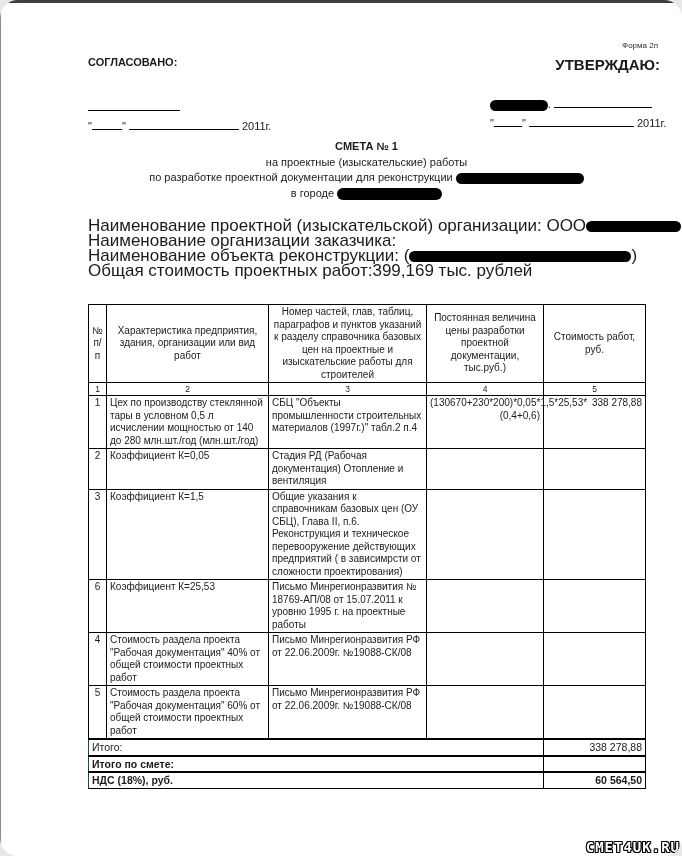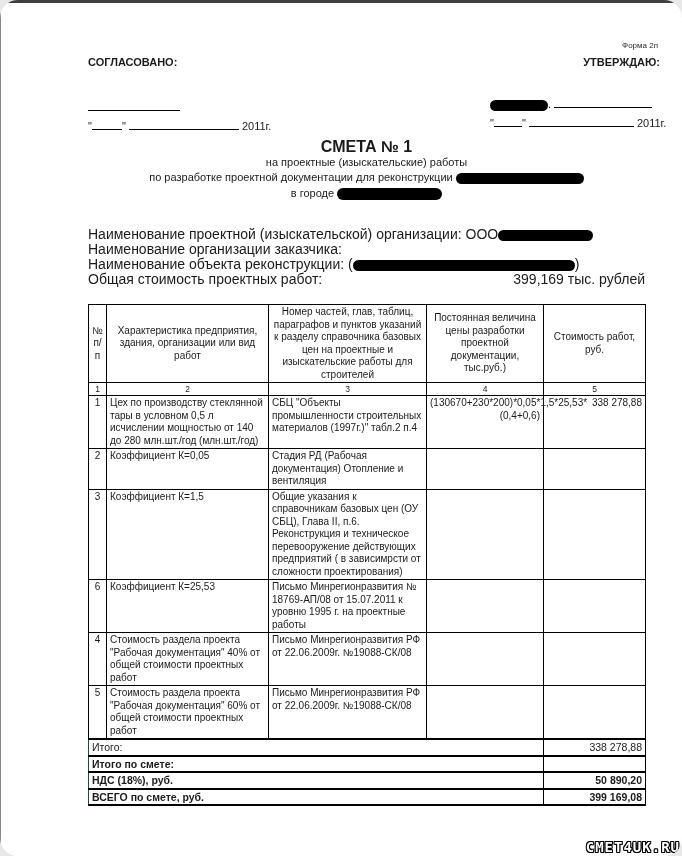--- a/index.html
+++ b/index.html
@@ -10,35 +10,35 @@
     font-family:"Liberation Sans","DejaVu Sans",sans-serif;
     color:#1b1b1b;
     overflow:hidden;
     border-radius:18px;
   }
   .edge-top{position:absolute;top:0;left:0;width:100%;height:3px;background:#3f3f3f;}
   .edge-left{position:absolute;top:0;left:0;width:1px;height:100%;background:#8a8a8a;}
 
   .form-label{position:absolute;top:41px;right:24px;font-size:8px;color:#2a2a2a;}
   .agreed{position:absolute;top:56px;left:88px;font-size:11px;font-weight:bold;}
-  .approved{position:absolute;top:56px;right:22px;font-size:11px;font-weight:bold;text-align:center;}
+  .approved{position:absolute;top:56px;right:22px;font-size:15px;font-weight:bold;text-align:center;}
 
   .blank{display:inline-block;border-bottom:1px solid #000;height:11px;vertical-align:baseline;}
   .blob{display:inline-block;background:#000;border-radius:6px;vertical-align:middle;}
 
   .sig-left{position:absolute;top:99px;left:88px;font-size:11px;}
   .sig-right{position:absolute;top:96px;left:490px;font-size:11px;}
   .sig-row{margin-bottom:3px;line-height:15px;white-space:nowrap;}
 
   .title-block{position:absolute;top:139px;left:88px;width:557px;text-align:center;line-height:15.5px;font-size:11px;}
-  .title-main{font-weight:bold;font-size:16px;}
+  .title-main{font-weight:bold;font-size:11px;}
 
-  .info-block{position:absolute;top:218px;left:88px;width:557px;font-size:14px;line-height:15px;margin-top:9px;}
+  .info-block{position:absolute;top:218px;left:88px;width:557px;font-size:17px;line-height:15px;}
   .info-line{white-space:nowrap;}
-  .info-total{display:flex;justify-content:space-between;}
+  .info-total{display:flex;justify-content:flex-start;}
 
   .table-block{position:absolute;top:304px;left:88px;}
   table.est{border-collapse:collapse;width:557px;table-layout:fixed;font-size:10px;}
   table.est td,table.est th{border:1px solid #000;padding:1px 3px;vertical-align:top;line-height:12.5px;}
   table.est thead th{font-weight:normal;text-align:center;vertical-align:middle;height:72px;padding:1px 2px;}
   tr.colnums td{text-align:center;font-size:8.5px;height:12px;padding:0 1px;line-height:12px;}
   td.num{text-align:center;vertical-align:middle;}
   td.formula{text-align:right;vertical-align:middle;}
   td.cost{text-align:right;vertical-align:middle;white-space:nowrap;}
   tr.foot td{border-top:2px solid #000;height:12px;vertical-align:middle;font-size:10.5px;}
@@ -167,24 +167,20 @@
         <tr class="foot">
           <td class="flabel" colspan="4">Итого:</td>
           <td class="fvalue">338 278,88</td>
         </tr>
         <tr class="foot">
           <td class="flabel bold" colspan="4">Итого по смете:</td>
           <td class="fvalue"></td>
         </tr>
         <tr class="foot">
           <td class="flabel bold indent" colspan="4">НДС (18%), руб.</td>
-          <td class="fvalue bold">50 890,20</td>
-        </tr>
-        <tr class="foot last">
-          <td class="flabel bold indent" colspan="4">ВСЕГО по смете, руб.</td>
-          <td class="fvalue bold">399 169,08</td>
+          <td class="fvalue bold">60 564,50</td>
         </tr>
       </tfoot>
     </table>
   </div>
 
   <div class="watermark">CMET4UK.RU</div>
 </div>
 
 </body></html>

